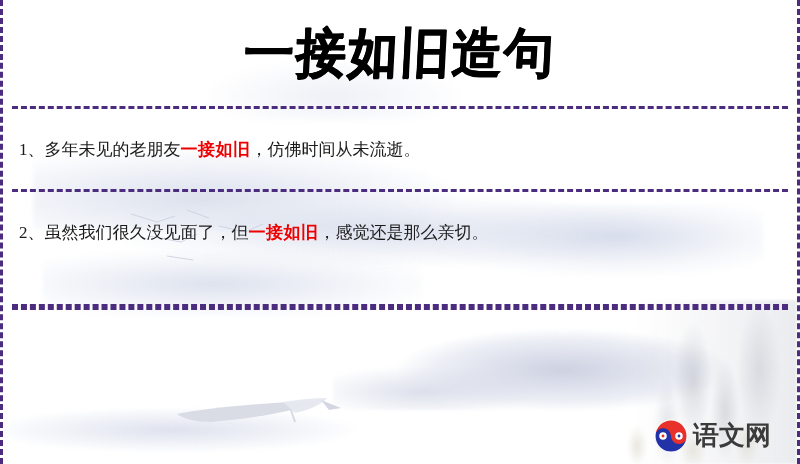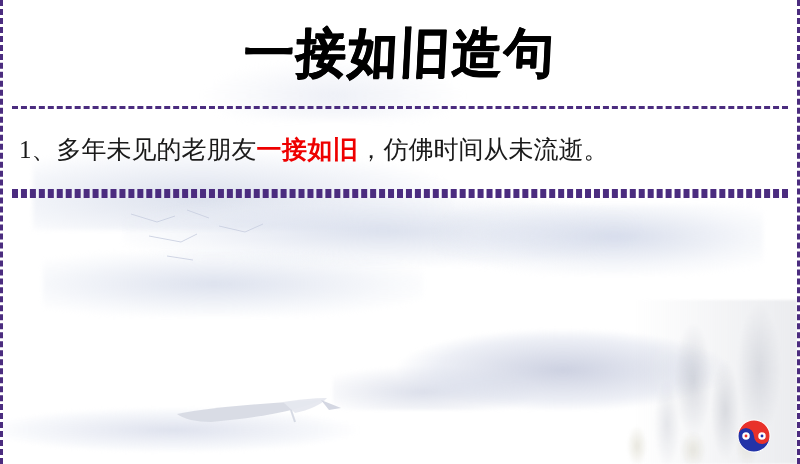--- a/index.html
+++ b/index.html
@@ -125,21 +125,21 @@
     margin: 0 9px;
   }
 
   
   .sentences {
     position: relative;
     z-index: 2;
   }
   .sentence {
     font-family: "Liberation Serif", "DejaVu Serif", serif;
-    font-size: 25px;
+    font-size: 17px;
     line-height: 46px;
     color: #1a1a1a;
     padding: 18px 22px 14px 16px;
     box-sizing: border-box;
   }
   .s1 { height: 80px; }
   .s2 { height: 112px; }
   .s3 { height: 80px; }
 
   .idiom {
@@ -216,20 +216,23 @@
   <div class="rule"></div>
 
   <div class="sentences">
 
     <div class="sentence s1">
       <span>1、</span><span>多年未见的老朋友</span><span class="idiom">一接如旧</span><span>，仿佛时间从未流逝。</span>
     </div>
 
     <div class="rule"></div>
 
+    <div class="sentence s2">
+      <span>2、</span><span>虽然我们很久没见面了，但</span><span class="idiom">一接如旧</span><span>，感觉还是那么亲切。</span>
+    </div>
 
     <div class="rule"></div>
 
 
     <div class="rule"></div>
   </div>
 
   <div class="logo">
     <span class="logo-mark">
       <svg viewBox="0 0 100 100" width="34" height="34" aria-hidden="true">
@@ -246,15 +249,16 @@
 
         <circle cx="26.5" cy="50" r="11" fill="#ffffff"></circle>
         <circle cx="73.5" cy="50" r="11" fill="#ffffff"></circle>
 
         <circle cx="26.5" cy="50" r="4.2" fill="#e8312a"></circle>
         <circle cx="73.5" cy="50" r="4.2" fill="#2233a8"></circle>
 
         <circle cx="50" cy="50" r="47" fill="none" stroke="#ffffff" stroke-width="3"></circle>
       </svg>
     </span>
+    <span class="logo-text">语文网</span>
   </div>
 
 </div>
 
 </body></html>

